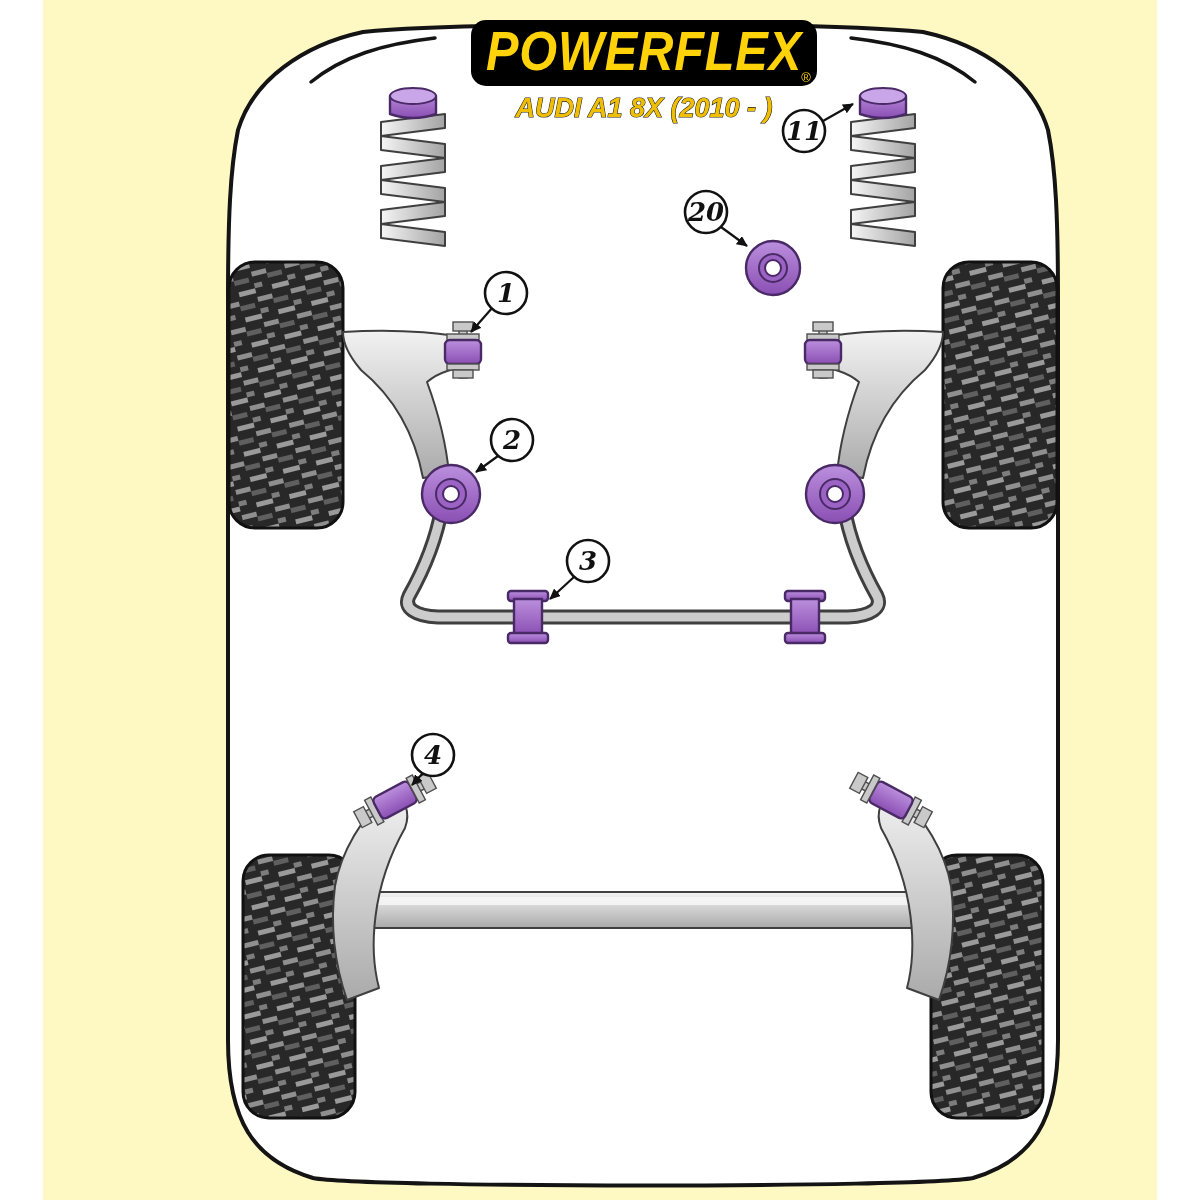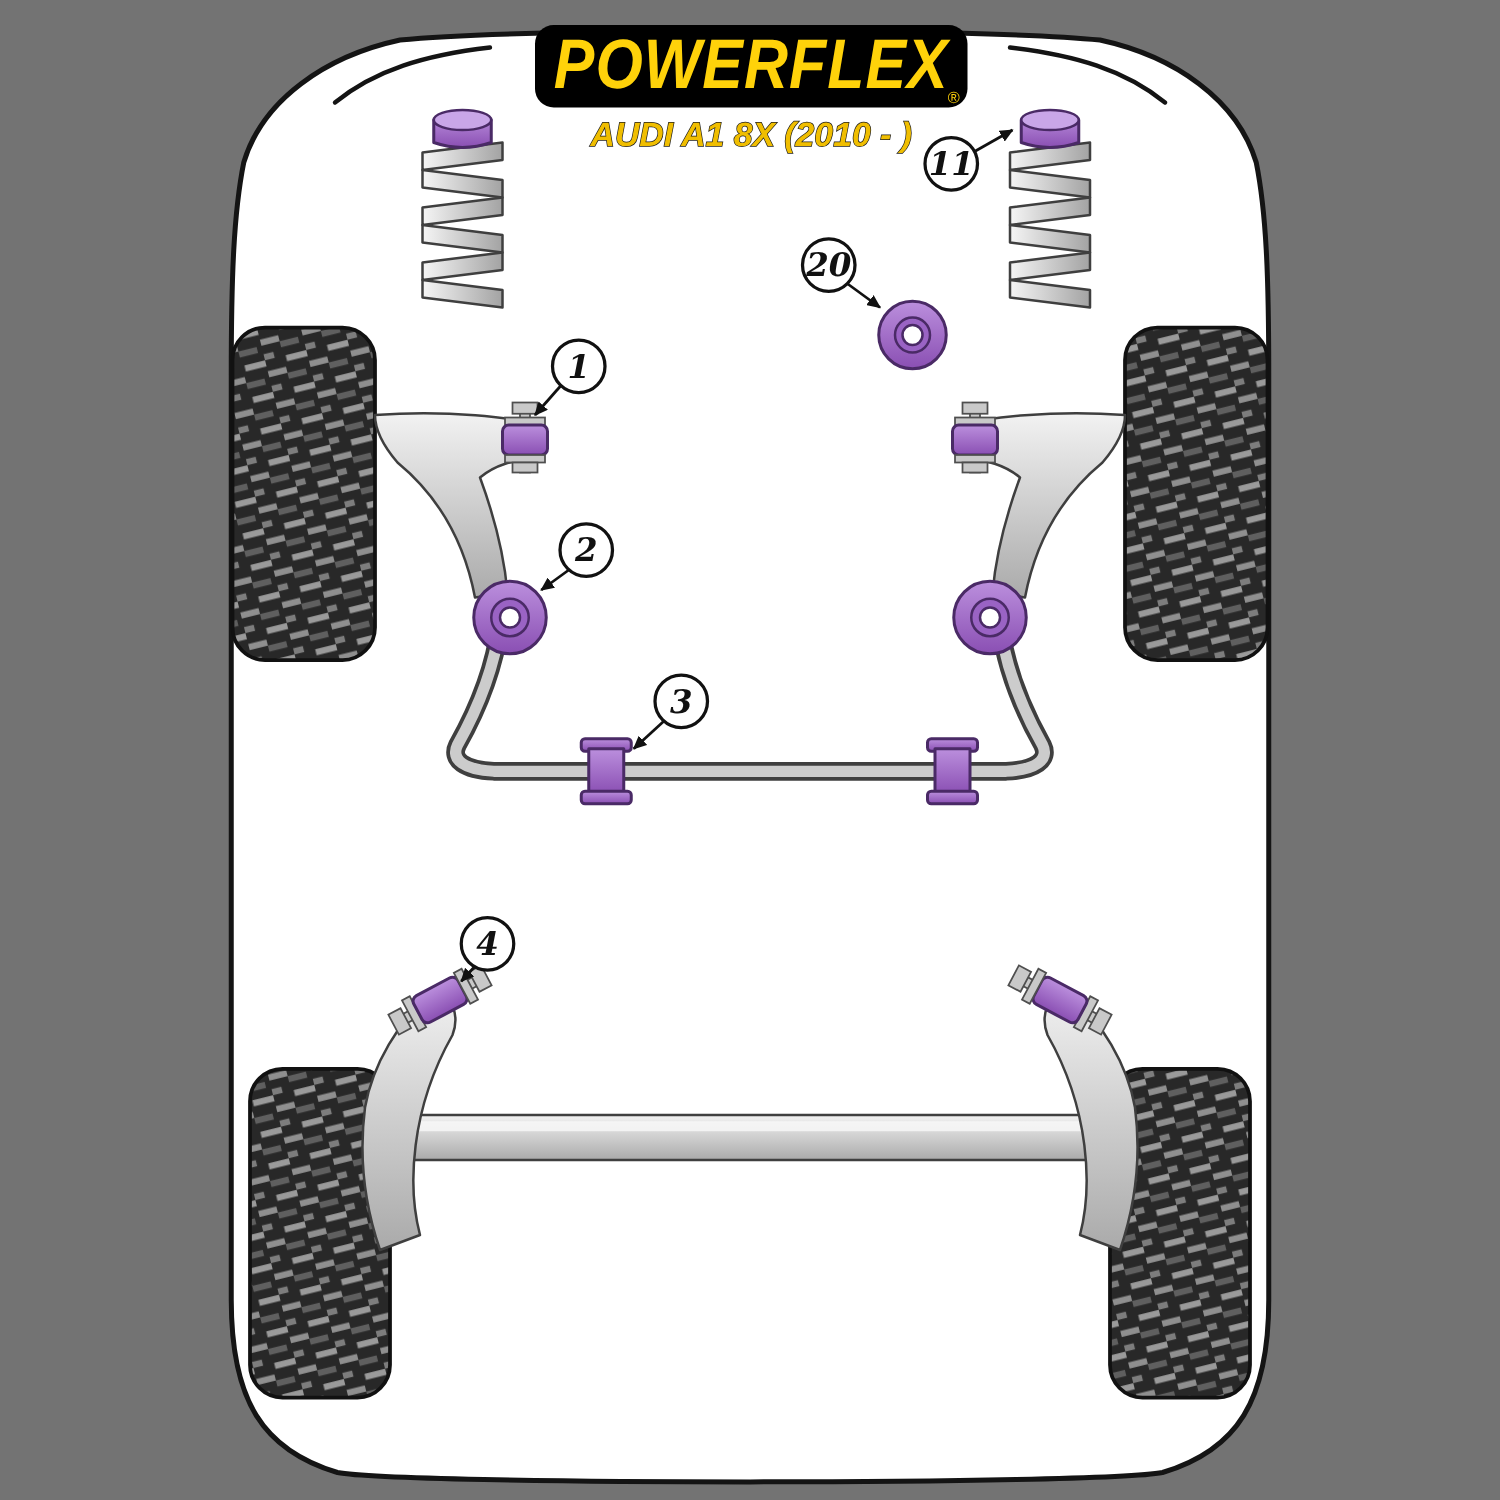--- a/index.html
+++ b/index.html
@@ -1,17 +1,17 @@
 <!DOCTYPE html>
 <html><head>
 <meta charset="utf-8">
 <style>
   html,body{margin:0;padding:0;background:#ffffff;}
   body{display:grid;place-items:center;font-family:"Liberation Sans",sans-serif;}
-  .stage{width:1200px;height:1200px;position:relative;background:#737373;overflow:hidden;}
+  .stage{width:1114px;height:1200px;position:relative;background:#fef9c3;overflow:hidden;}
   svg{display:block;}
   .body-line{fill:#ffffff;stroke:#141414;stroke-width:4;}
   .seam{fill:none;stroke:#141414;stroke-width:3.5;stroke-linecap:round;}
   .wheel{fill:url(#carbon);stroke:#111;stroke-width:3;}
   .metal{fill:url(#gradMetal);stroke:#3f3f3f;stroke-width:2;stroke-linejoin:round;}
   .metalv{fill:url(#gradMetalV);stroke:#3f3f3f;stroke-width:2;stroke-linejoin:round;}
   .purple{fill:url(#gradPurple);stroke:#4a2a66;stroke-width:2.4;stroke-linejoin:round;}
   .purple-flat{fill:#9a63c4;stroke:#4a2a66;stroke-width:2;}
   .hole{fill:#ffffff;stroke:#4a2a66;stroke-width:2;}
   .bolt{fill:#c9c9c9;stroke:#4f4f4f;stroke-width:1.4;}

